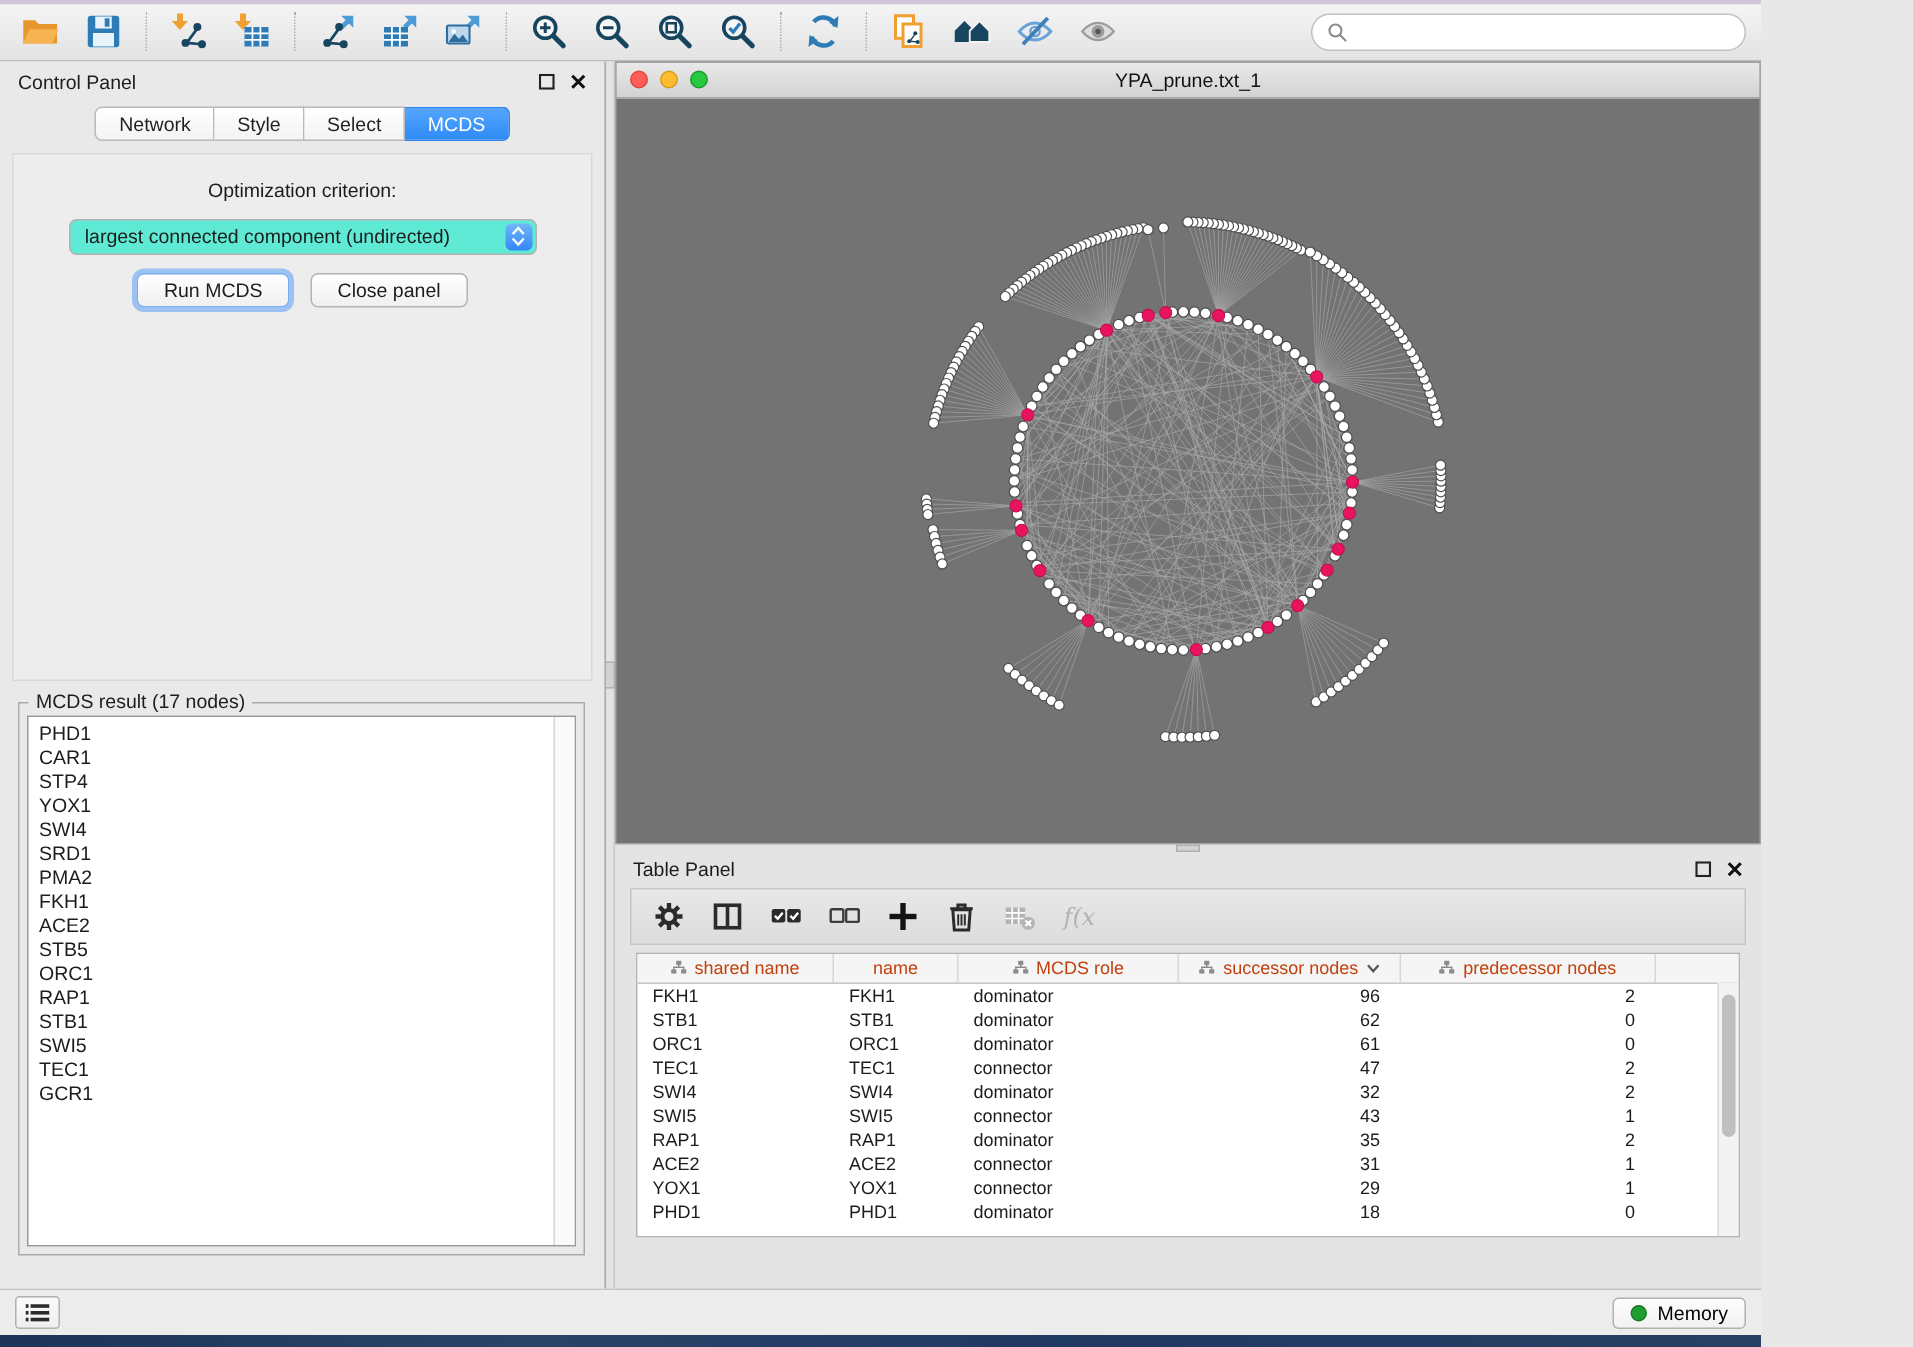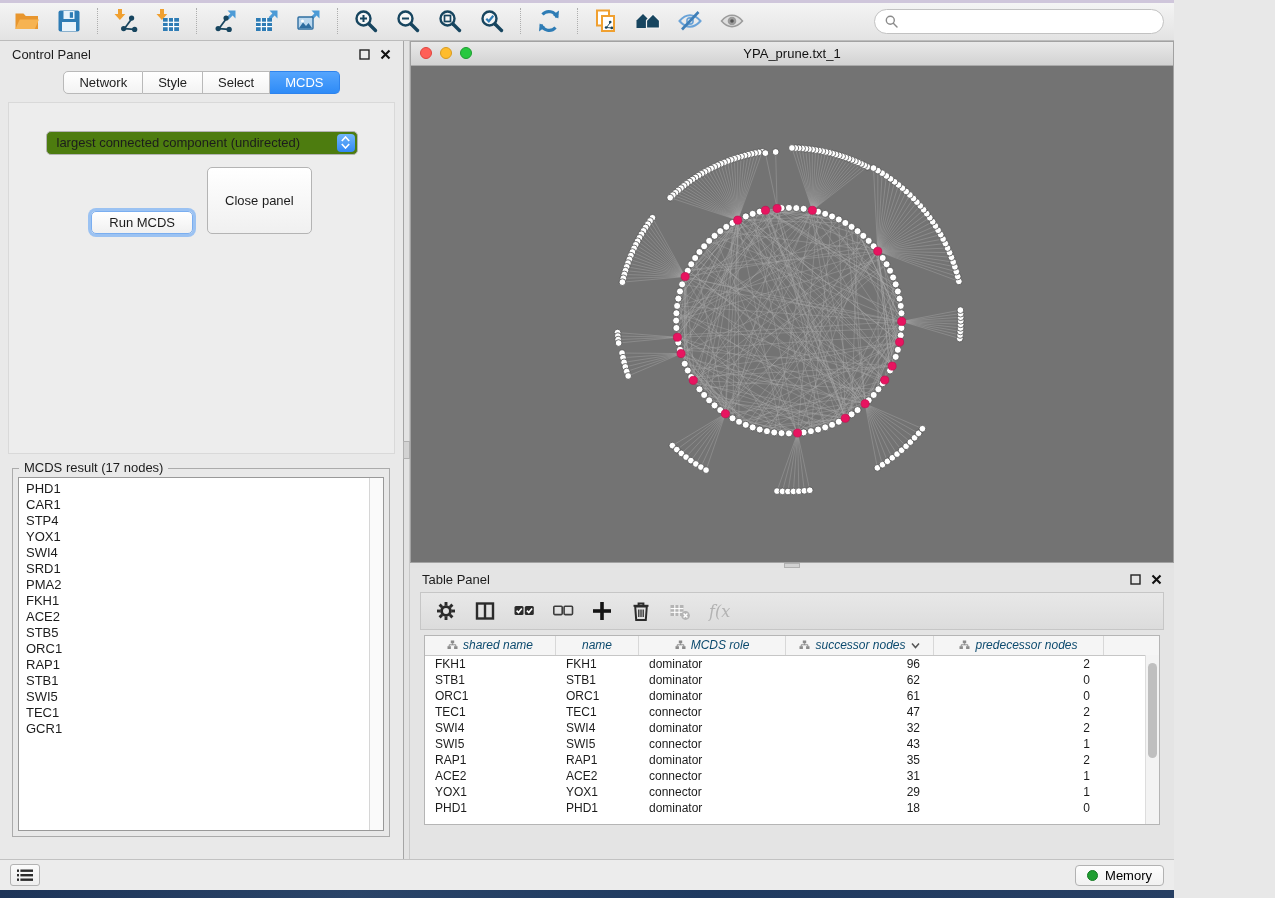--- a/index.html
+++ b/index.html
@@ -24,29 +24,29 @@
   .cp-header{height:27px;display:flex;align-items:center;padding:0 12px;font-size:13px;}
   .win-icons{margin-left:auto;display:flex;gap:10px;align-items:center;}
   .cp-tabs{display:flex;justify-content:center;margin:3px 0 0;}
   .seg{border:1px solid #b9b9b9;border-left-width:0;background:linear-gradient(#ffffff,#f3f3f3);
        padding:3px 15px;font-size:13px;color:#222;}
   .seg:first-child{border-left-width:1px;border-radius:5px 0 0 5px;}
   .seg:last-child{border-radius:0 5px 5px 0;}
   .seg.selected{background:linear-gradient(#55a5fd,#2e8bf7);border-color:#2e83ec;color:#fff;}
   .cp-body{margin:8px 8px 0;background:#ededed;border:1px solid #d9d9d9;height:352px;text-align:center;padding-top:16px;box-sizing:border-box;}
   .opt-label{font-size:13px;}
-  .dropdown{margin:12px auto 0;width:312px;height:24px;background:#4d7c0f;border:1px solid #b3b3b3;border-radius:5px;
+  .dropdown{margin:12px auto 0;width:312px;height:24px;background:#5eead4;border:1px solid #b3b3b3;border-radius:5px;
             display:flex;align-items:center;font-size:13px;padding-left:10px;position:relative;box-sizing:border-box;}
   .dd-stepper{position:absolute;right:2px;top:2px;width:18px;height:18px;border-radius:4px;
               background:linear-gradient(#71b6f9,#3288f5);display:flex;flex-direction:column;align-items:center;justify-content:center;gap:1px;}
   .dd-stepper svg{display:block;}
   .btn-row{display:flex;justify-content:center;gap:14px;margin-top:12px;}
   .push-btn{background:linear-gradient(#ffffff,#f0f0f0);border:1px solid #b4b4b4;border-radius:5px;
             padding:3px 17px;font-size:13px;font-family:"Liberation Sans",sans-serif;color:#1c1c1c;}
-  .focus-ring{box-shadow:0 0 0 3px rgba(100,165,245,.6);border-color:#7aaef0;margin-top:44px;}
+  .focus-ring{box-shadow:0 0 0 3px rgba(100,165,245,.6);border-color:#7aaef0;}
   .group-box{position:absolute;left:12px;right:13px;top:427px;bottom:22px;border:1px solid #ababab;}
   .gb-title{position:absolute;top:-9px;left:6px;background:#e9e9e9;padding:0 5px;font-size:13px;}
   .mcds-list{position:absolute;left:5px;right:5px;top:8px;bottom:5px;background:#fff;border:1px solid #999;display:flex;}
   .list-items{flex:1;padding:3px 0 0 7px;font-size:13px;line-height:16px;overflow:hidden;}
   .list-scroll{width:13px;border-left:1px solid #d6d6d6;background:#fafafa;}
   
   .v-splitter{width:5px;background:#e3e3e3;border-left:1px solid #a5a5a5;border-right:1px solid #c9c9c9;position:relative;flex:none;}
   .v-handle{position:absolute;top:400px;left:-1px;width:5px;height:16px;background:#d2d2d2;border:1px solid #b0b0b0;}
   .h-splitter{height:5px;background:#e3e3e3;position:relative;flex:none;}
   .h-handle{position:absolute;left:50%;top:0;margin-left:-8px;width:16px;height:5px;background:#d2d2d2;border:1px solid #b0b0b0;box-sizing:border-box;}
@@ -62,21 +62,21 @@
   .dot.green{background:#28c840;border:1px solid #1d9c30;box-sizing:border-box;}
   .nw-title{position:absolute;left:0;right:0;text-align:center;font-size:13px;color:#111;pointer-events:none;}
   .network-canvas{flex:1;width:100%;}
   
   .table-panel{flex:1;display:flex;flex-direction:column;min-height:0;}
   .tp-header{height:24px;flex:none;display:flex;align-items:center;padding:0 12px;font-size:13px;}
   .tp-toolbar{flex:none;height:36px;margin:0 10px;background:linear-gradient(#e8e8e8,#dcdcdc);border:1px solid #c6c6c6;
               display:flex;align-items:center;gap:17px;padding:0 14px;}
   .tp-btn{border:none;background:transparent;padding:0;display:flex;align-items:center;}
   .table-wrap{margin:5px 14px 0;background:#fff;border:1px solid #b5b5b5;height:188px;flex:none;position:relative;overflow:hidden;}
-  .thead{display:flex;height:19px;background:#f5f5f5;border-bottom:1px solid #c6c6c6;font-size:12px;color:#0c4a6e;font-style:italic;}
+  .thead{display:flex;height:19px;background:#f5f5f5;border-bottom:1px solid #c6c6c6;font-size:12px;color:#c2410c;}
   .th{display:flex;align-items:center;justify-content:center;gap:5px;border-right:1px solid #d8d8d8;box-sizing:border-box;height:100%;}
   .tr{display:flex;height:16px;font-size:12px;align-items:center;}
   .td{box-sizing:border-box;padding-left:10px;white-space:nowrap;overflow:hidden;}
   .td.num{text-align:right;padding-right:14px;padding-left:0;}
   .c0{width:131px;} .c1{width:83px;} .c2{width:147px;} .c3{width:148px;} .c4{width:170px;} .cf{flex:1;border-right:none;}
   .tb-scroll{position:absolute;right:0;top:19px;bottom:0;width:13px;background:#f3f3f3;border-left:1px solid #ddd;}
   .tb-thumb{position:absolute;left:2px;right:2px;top:8px;height:95px;background:#bfbfbf;border-radius:6px;}
   .tp-tabs{flex:1;display:flex;justify-content:center;align-items:center;}
   
   .status-bar{height:30px;flex:none;background:#ececec;border-top:1px solid #c2c2c2;display:flex;align-items:center;padding:0 10px;}
@@ -289,20 +289,21 @@
             </svg>
         </span>
       </div>
       <div class="cp-tabs">
         <button class="seg">Network</button>
         <button class="seg">Style</button>
         <button class="seg">Select</button>
         <button class="seg selected">MCDS</button>
       </div>
       <div class="cp-body">
+        <div class="opt-label">Optimization criterion:</div>
         <div class="dropdown">
           <span>largest connected component (undirected)</span>
           <span class="dd-stepper">
             <svg width="9" height="6" viewBox="0 0 9 6">
                 <path d="M0.8 5L4.5 1l3.7 4" fill="none" stroke="#fff" stroke-width="1.6"></path>
               </svg>
             <svg width="9" height="6" viewBox="0 0 9 6">
                 <path d="M0.8 1l3.7 4 3.7-4" fill="none" stroke="#fff" stroke-width="1.6"></path>
               </svg>
           </span>

